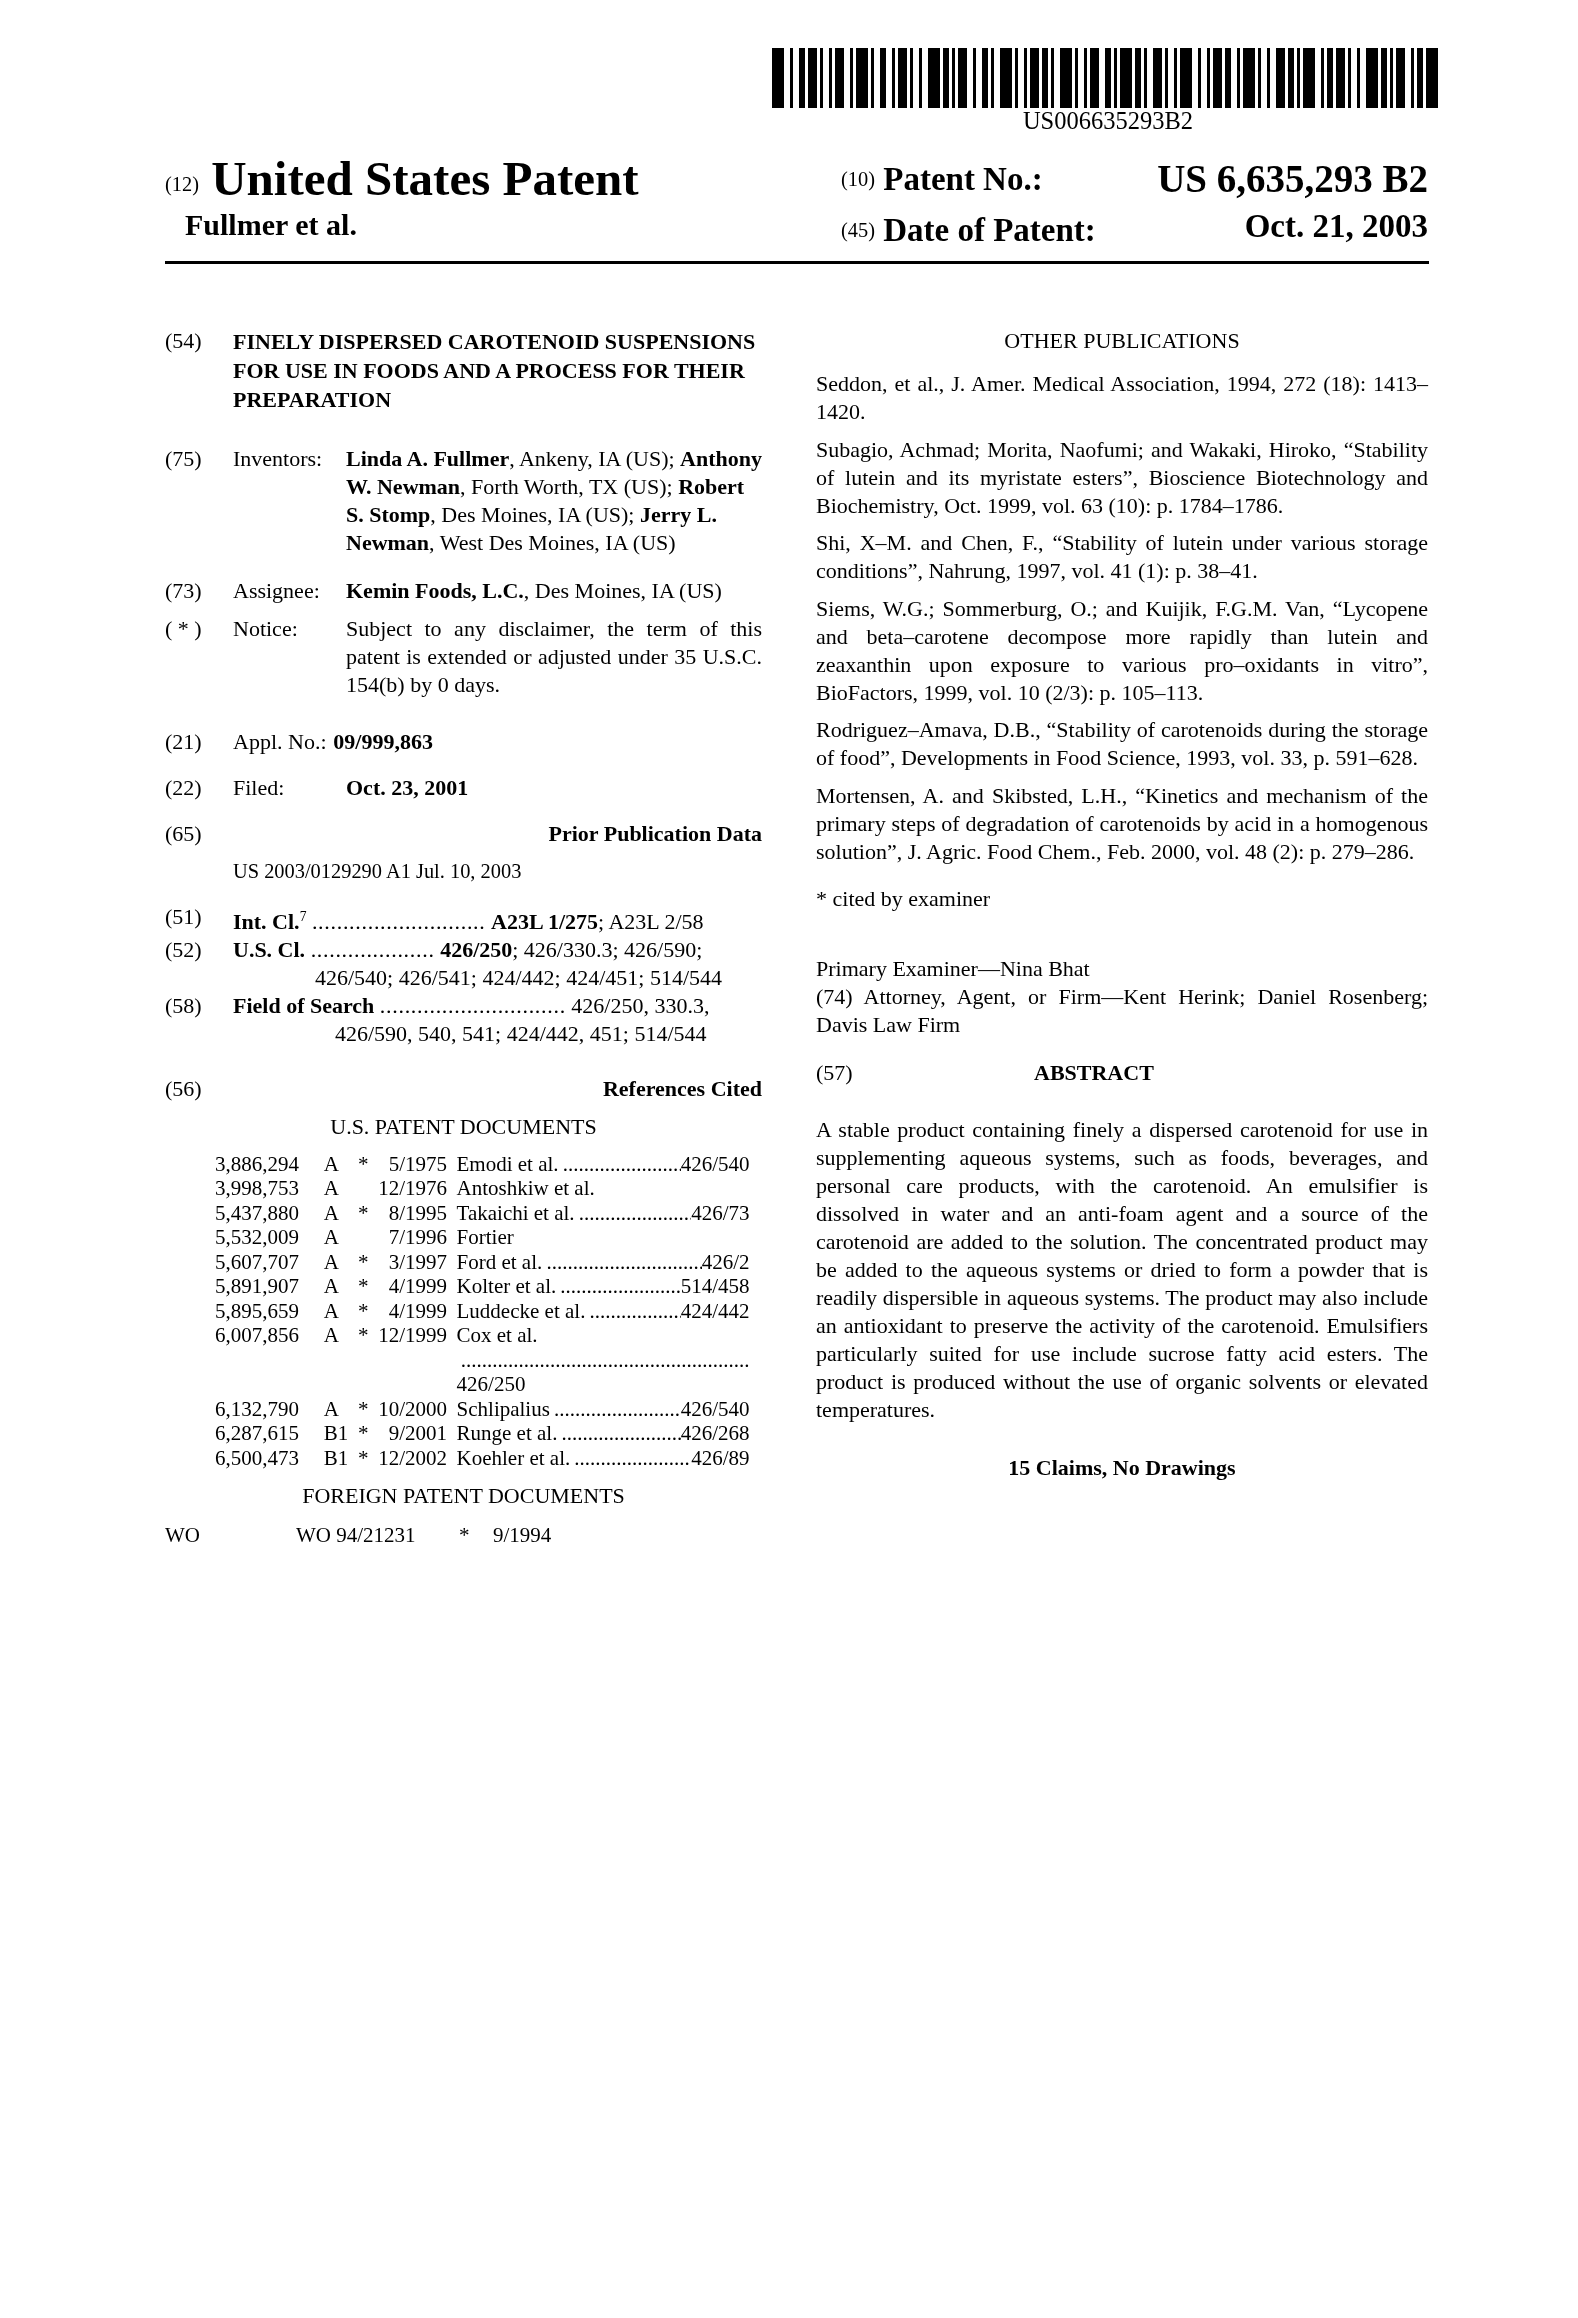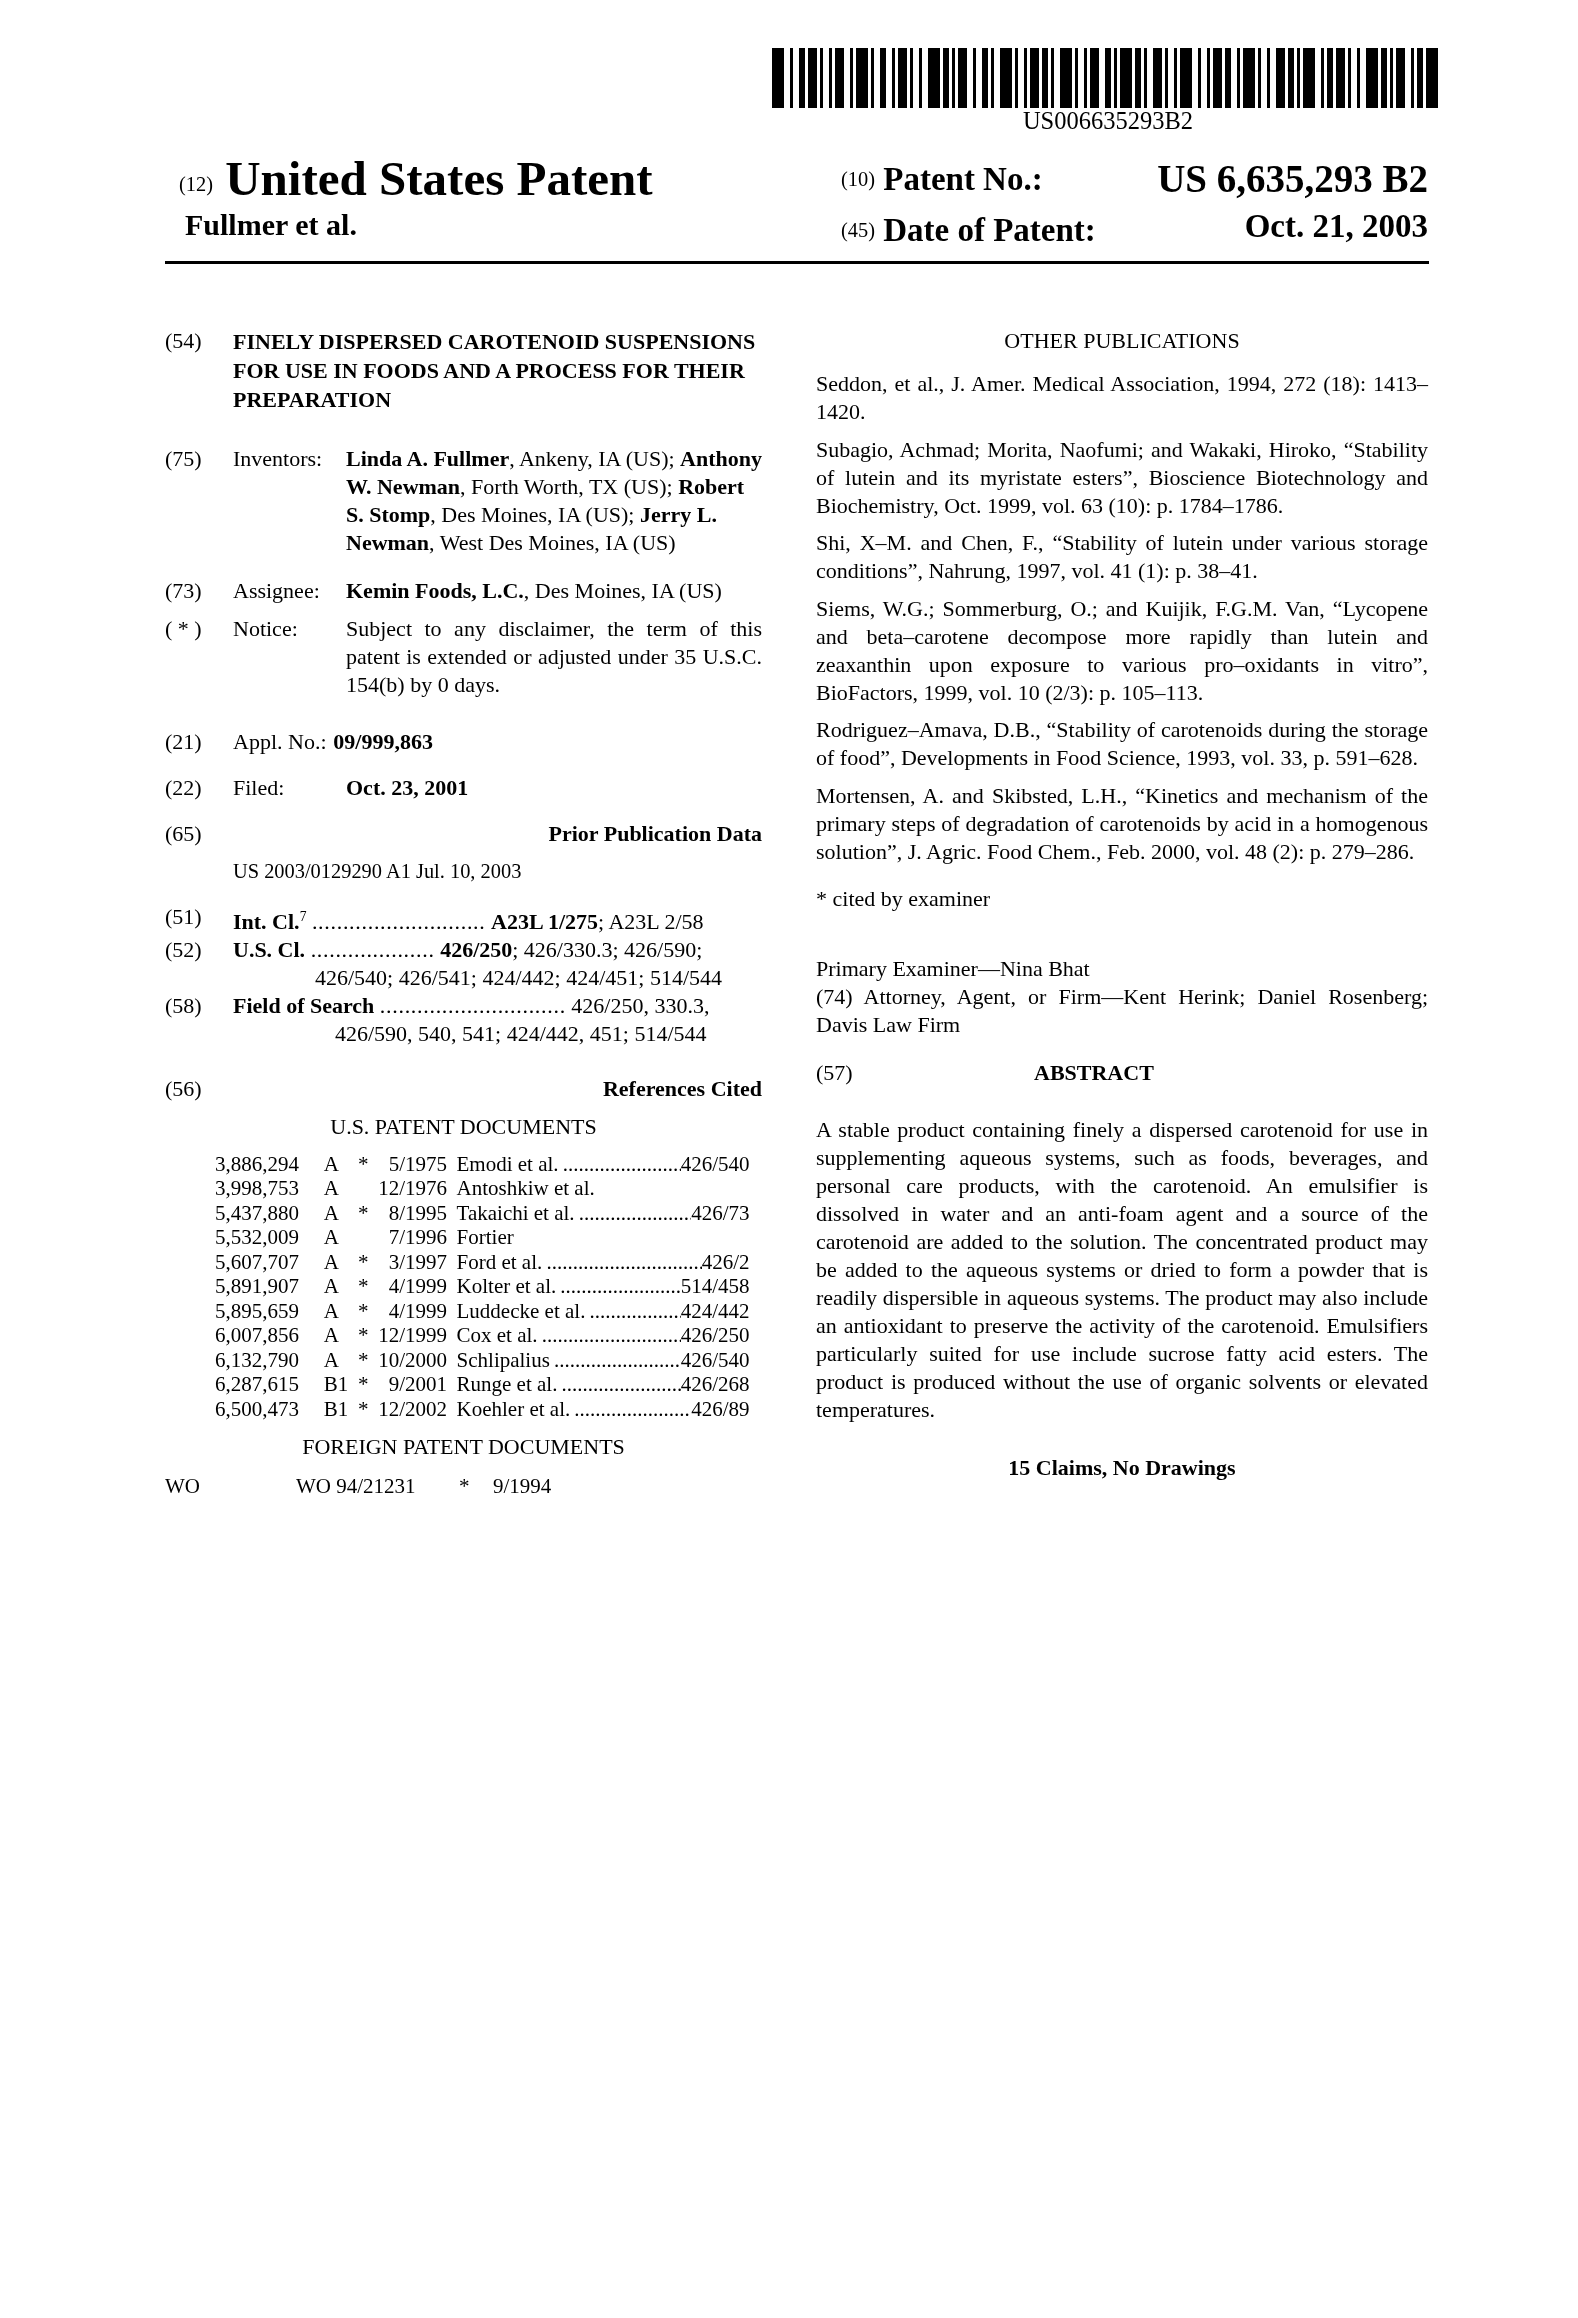--- a/index.html
+++ b/index.html
@@ -9,21 +9,21 @@
   }
   .abs { position: absolute; }
 
   
   #barcode { left: 772px; top: 48px; width: 672px; height: 60px; display: flex; align-items: stretch; }
   #barcode span { display: block; background: #000; height: 100%; }
   #barcode-text { left: 772px; top: 107px; width: 672px; text-align: center; font-size: 24.5px; letter-spacing: 0px; }
 
   
   .hdr-num { font-size: 20.4px; vertical-align: 4.1px; }
-  #hdr-title { left: 179px; top: 150px; font-size: 49px; font-weight: bold; white-space: nowrap; }
+  #hdr-title { left: 165px; top: 150px; font-size: 49px; font-weight: bold; white-space: nowrap; }
   #hdr-authors { left: 185px; top: 208px; font-size: 30px; font-weight: bold; white-space: nowrap; }
   #hdr-patno-label { left: 841px; top: 161px; font-size: 33px; font-weight: bold; white-space: nowrap; }
   #hdr-patno-value { right: 150px; top: 156px; font-size: 39px; font-weight: bold; white-space: nowrap; }
   #hdr-date-label { left: 841px; top: 212px; font-size: 33px; font-weight: bold; white-space: nowrap; }
   #hdr-date-value { right: 150px; top: 208px; font-size: 33px; font-weight: bold; white-space: nowrap; }
   #hdr-rule { left: 165px; top: 261px; width: 1264px; height: 2.7px; background: #000; }
 
   
   .col { position: absolute; font-size: 22px; line-height: 28px; }
   #left-col { left: 165px; top: 327px; width: 597px; }
@@ -378,21 +378,21 @@
               <span class="n">424/442</span>
             </div>
           </td>
         </tr>
         <tr>
           <td class="num">6,007,856</td>
           <td class="kind">A</td>
           <td class="star">*</td>
           <td class="date">12/1999</td>
           <td colspan="2">
-            <div class="lead" style="width: 293px;">
+            <div class="lead" style="width: 293px; flex-direction: column;">
               <span class="n">Cox et al.</span>
               <span class="d"></span>
               <span class="n">426/250</span>
             </div>
           </td>
         </tr>
         <tr>
           <td class="num">6,132,790</td>
           <td class="kind">A</td>
           <td class="star">*</td>

